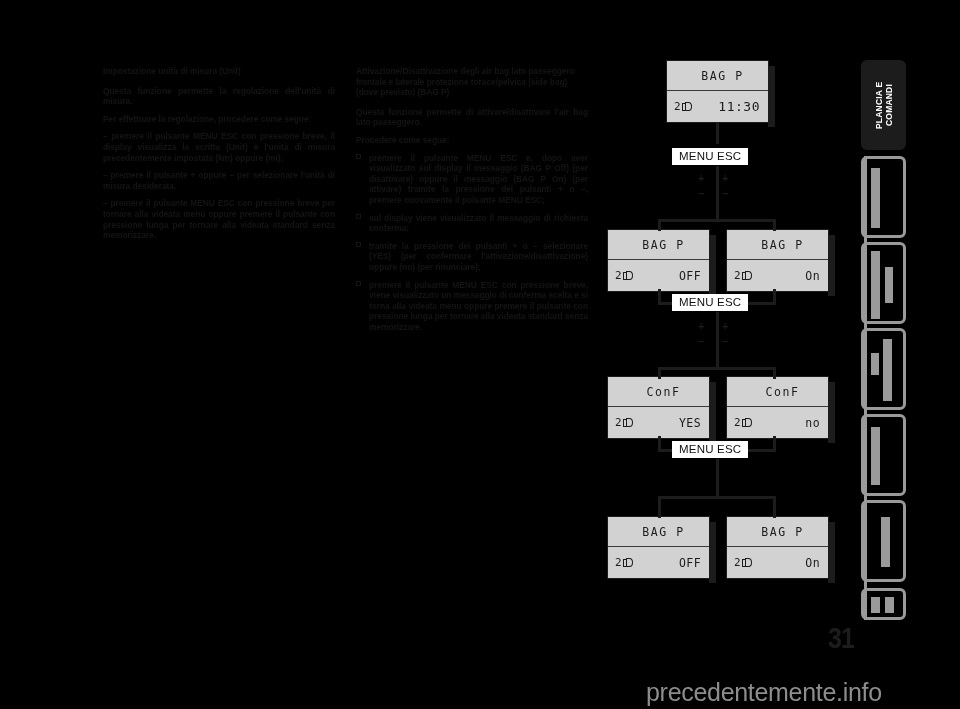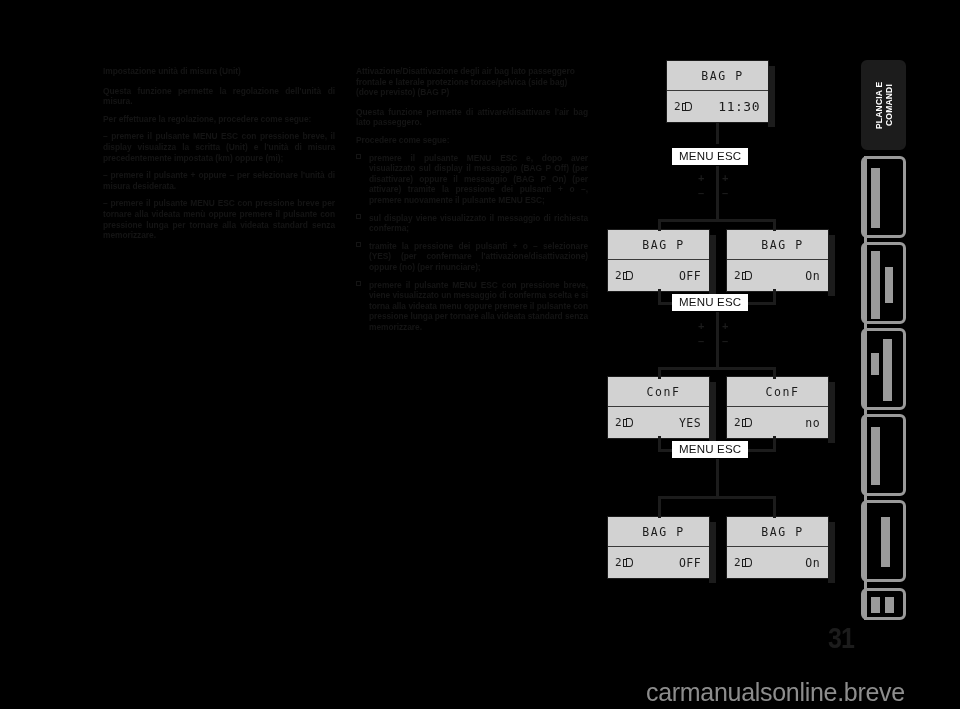--- a/index.html
+++ b/index.html
@@ -428,13 +428,13 @@
   </div>
 
   <div class="tab" style="top:528px; height:32px;">
     <span class="ph" style="left:7px; top:6px; width:9px; height:16px;"></span>
     <span class="ph" style="left:21px; top:6px; width:9px; height:16px;"></span>
   </div>
 
 </div>
 
 <div id="pagenum">31</div>
-<div id="watermark">carmanualsonline.breve</div>
+<div id="watermark">precedentemente.info</div>
 
 </body></html>

